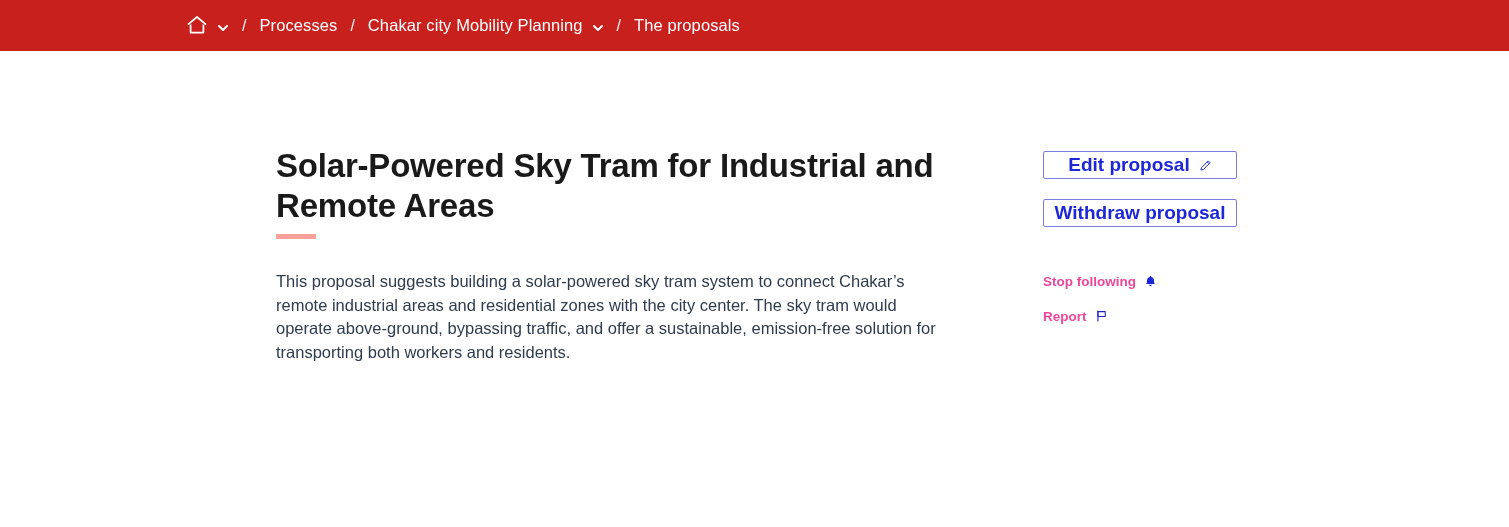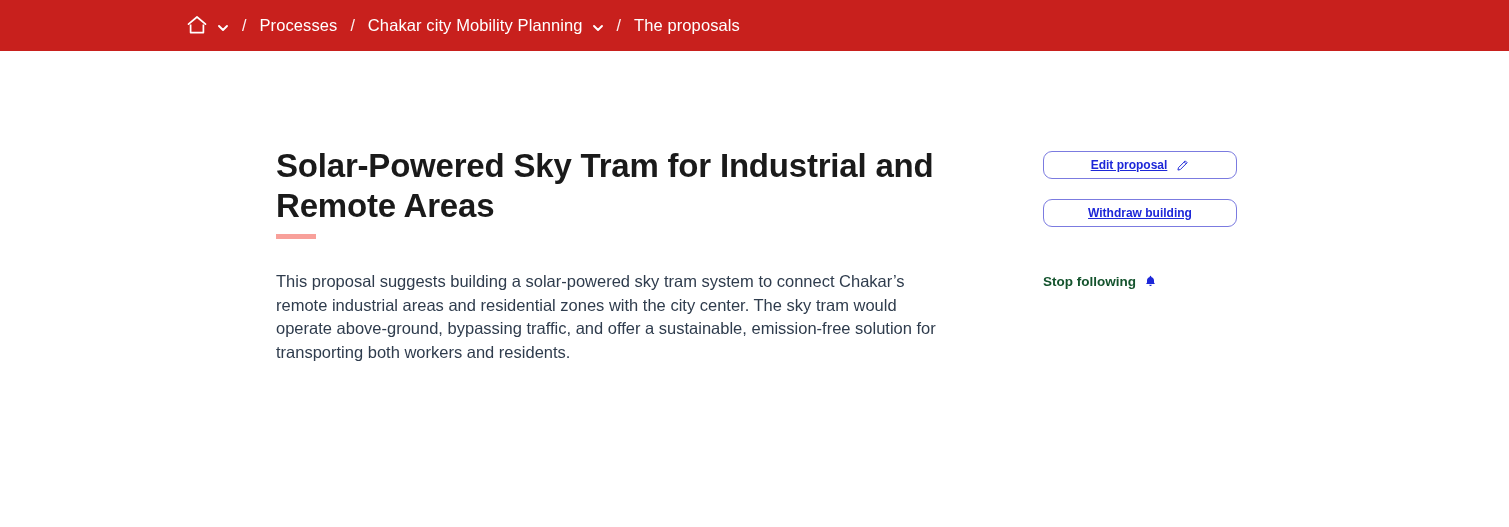--- a/index.html
+++ b/index.html
@@ -183,40 +183,39 @@
     width: 200px;
   }
   .side-btn {
     display: flex;
     align-items: center;
     justify-content: center;
     gap: 9px;
     width: 194px;
     height: 28px;
     border: 1px solid #7b7be0;
-    border-radius: 9px;
+    border-radius: 2px;
     background: #ffffff;
     color: #1d27d8;
-    font-size: 12px;
+    font-size: 19px;
     font-weight: bold;
     cursor: pointer;
     box-sizing: border-box;
     font-family: "Liberation Sans", sans-serif;
-    text-decoration: underline;
   }
   #withdraw-btn { margin-top: 20px; }
 
   #side-links {
     margin-top: 37px;
   }
   .side-link {
     display: inline-flex;
     align-items: center;
     gap: 8px;
-    color: #14532d;
+    color: #ec4899;
     font-size: 13.5px;
     font-weight: bold;
     text-decoration: none;
     cursor: pointer;
     white-space: nowrap;
   }
   .side-link-row { height: 34px; display: flex; align-items: center; }
   #share-row {
     border: 4px solid #14e814;
     box-sizing: border-box;
@@ -288,34 +287,45 @@
       <span>Edit proposal</span>
       <span>
         <svg width="13" height="13" viewBox="0 0 16 16">
           <path d="M11.4 2.3 L13.7 4.6 L5.3 13 L2.4 13.6 L3 10.7 Z" fill="none" stroke="#1d27d8" stroke-width="1.2" stroke-linejoin="round"></path>
           <path d="M10.1 3.6 L12.4 5.9" fill="none" stroke="#1d27d8" stroke-width="1.2"></path>
         </svg>
       </span>
     </button>
 
     <button class="side-btn" id="withdraw-btn">
-      <span>Withdraw building</span>
+      <span>Withdraw proposal</span>
     </button>
 
     <div id="side-links">
 
       <div class="side-link-row">
         <a class="side-link" href="#">
           <span>Stop following</span>
           <span>
             <svg width="13" height="14" viewBox="0 0 16 16">
               <path d="M8 1.6 C8.5 1.6 8.9 2 8.9 2.5 V3 C10.9 3.4 12.3 5.1 12.3 7.2 V9.7 L13.4 11.6 H2.6 L3.7 9.7 V7.2 C3.7 5.1 5.1 3.4 7.1 3 V2.5 C7.1 2 7.5 1.6 8 1.6 Z" fill="#1d27d8"></path>
               <path d="M6.5 12.6 C6.5 13.5 7.2 14.2 8 14.2 C8.8 14.2 9.5 13.5 9.5 12.6 Z" fill="#1d27d8"></path>
             </svg>
           </span>
         </a>
       </div>
 
 
+      <div class="side-link-row" id="report-row">
+        <a class="side-link" href="#">
+          <span>Report</span>
+          <span>
+            <svg width="13" height="14" viewBox="0 0 16 16">
+              <path d="M3.6 2 V14.2" stroke="#1d27d8" stroke-width="1.4" fill="none" stroke-linecap="round"></path>
+              <path d="M3.6 2.6 H12.6 V8.6 H3.6 Z" fill="none" stroke="#1d27d8" stroke-width="1.3" stroke-linejoin="round"></path>
+            </svg>
+          </span>
+        </a>
+      </div>
 
     </div>
   </div>
 </div>
 
 </body></html>

